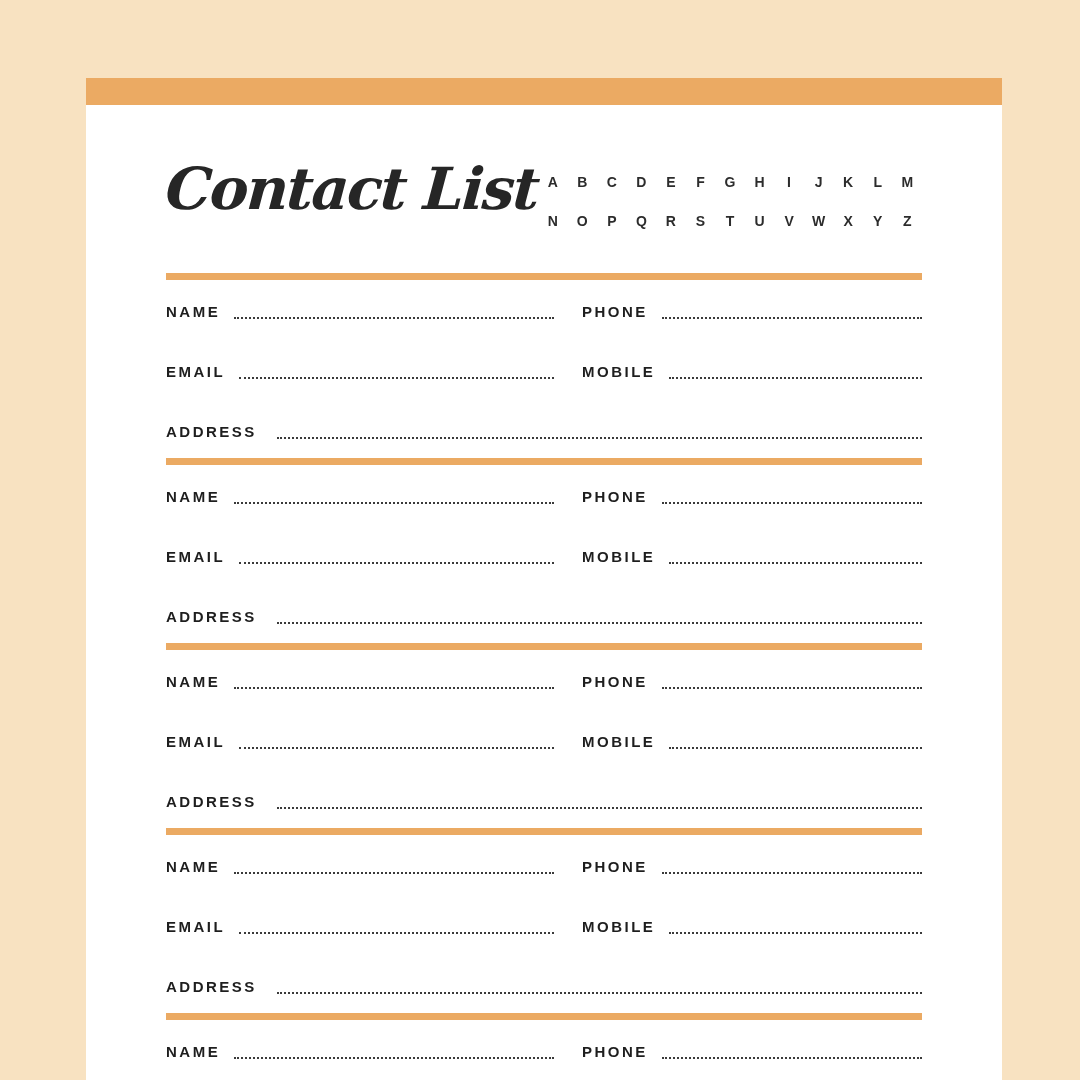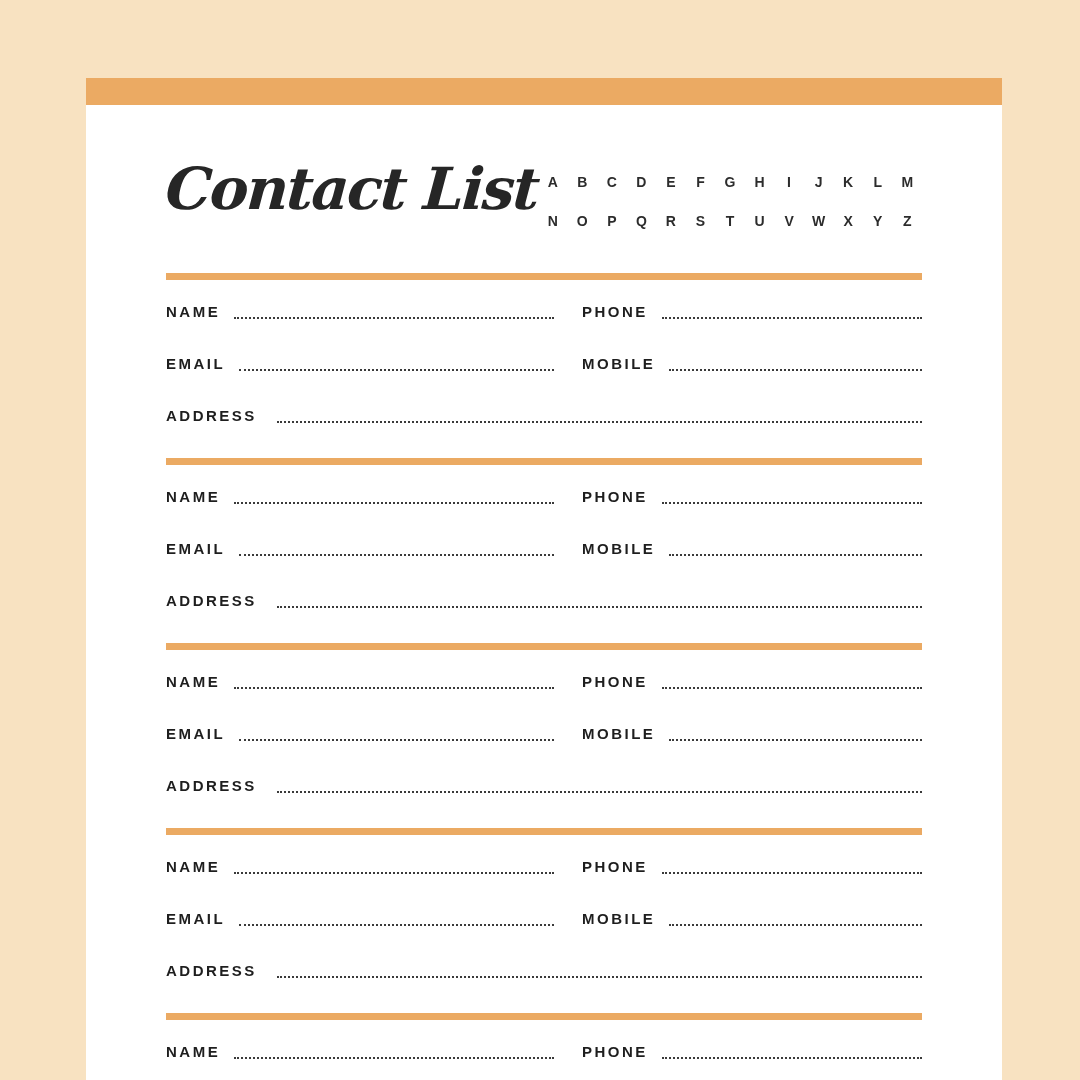--- a/index.html
+++ b/index.html
@@ -45,21 +45,21 @@
     padding-top:26px;
   }
   .alpha-row{
     display:grid;grid-template-columns:repeat(13,1fr);
     justify-items:center;
     font-size:14px;font-weight:700;line-height:19px;
     color:#2c2c2c;
   }
   .contact-section{height:185px;}
   .divider{height:7px;background:var(--accent);}
-  .row{display:flex;height:20px;margin-top:32px;}
+  .row{display:flex;height:20px;margin-top:40px;}
   .divider + .row{margin-top:22px;}
   .two-col{justify-content:space-between;}
   .field{display:flex;min-width:0;}
   .field-left{width:388px;}
   .field-right{width:340px;}
   .field-full{width:100%;}
   .label{
     font-size:15px;font-weight:700;letter-spacing:2.5px;
     line-height:20px;color:#1e1e1e;white-space:nowrap;
   }

